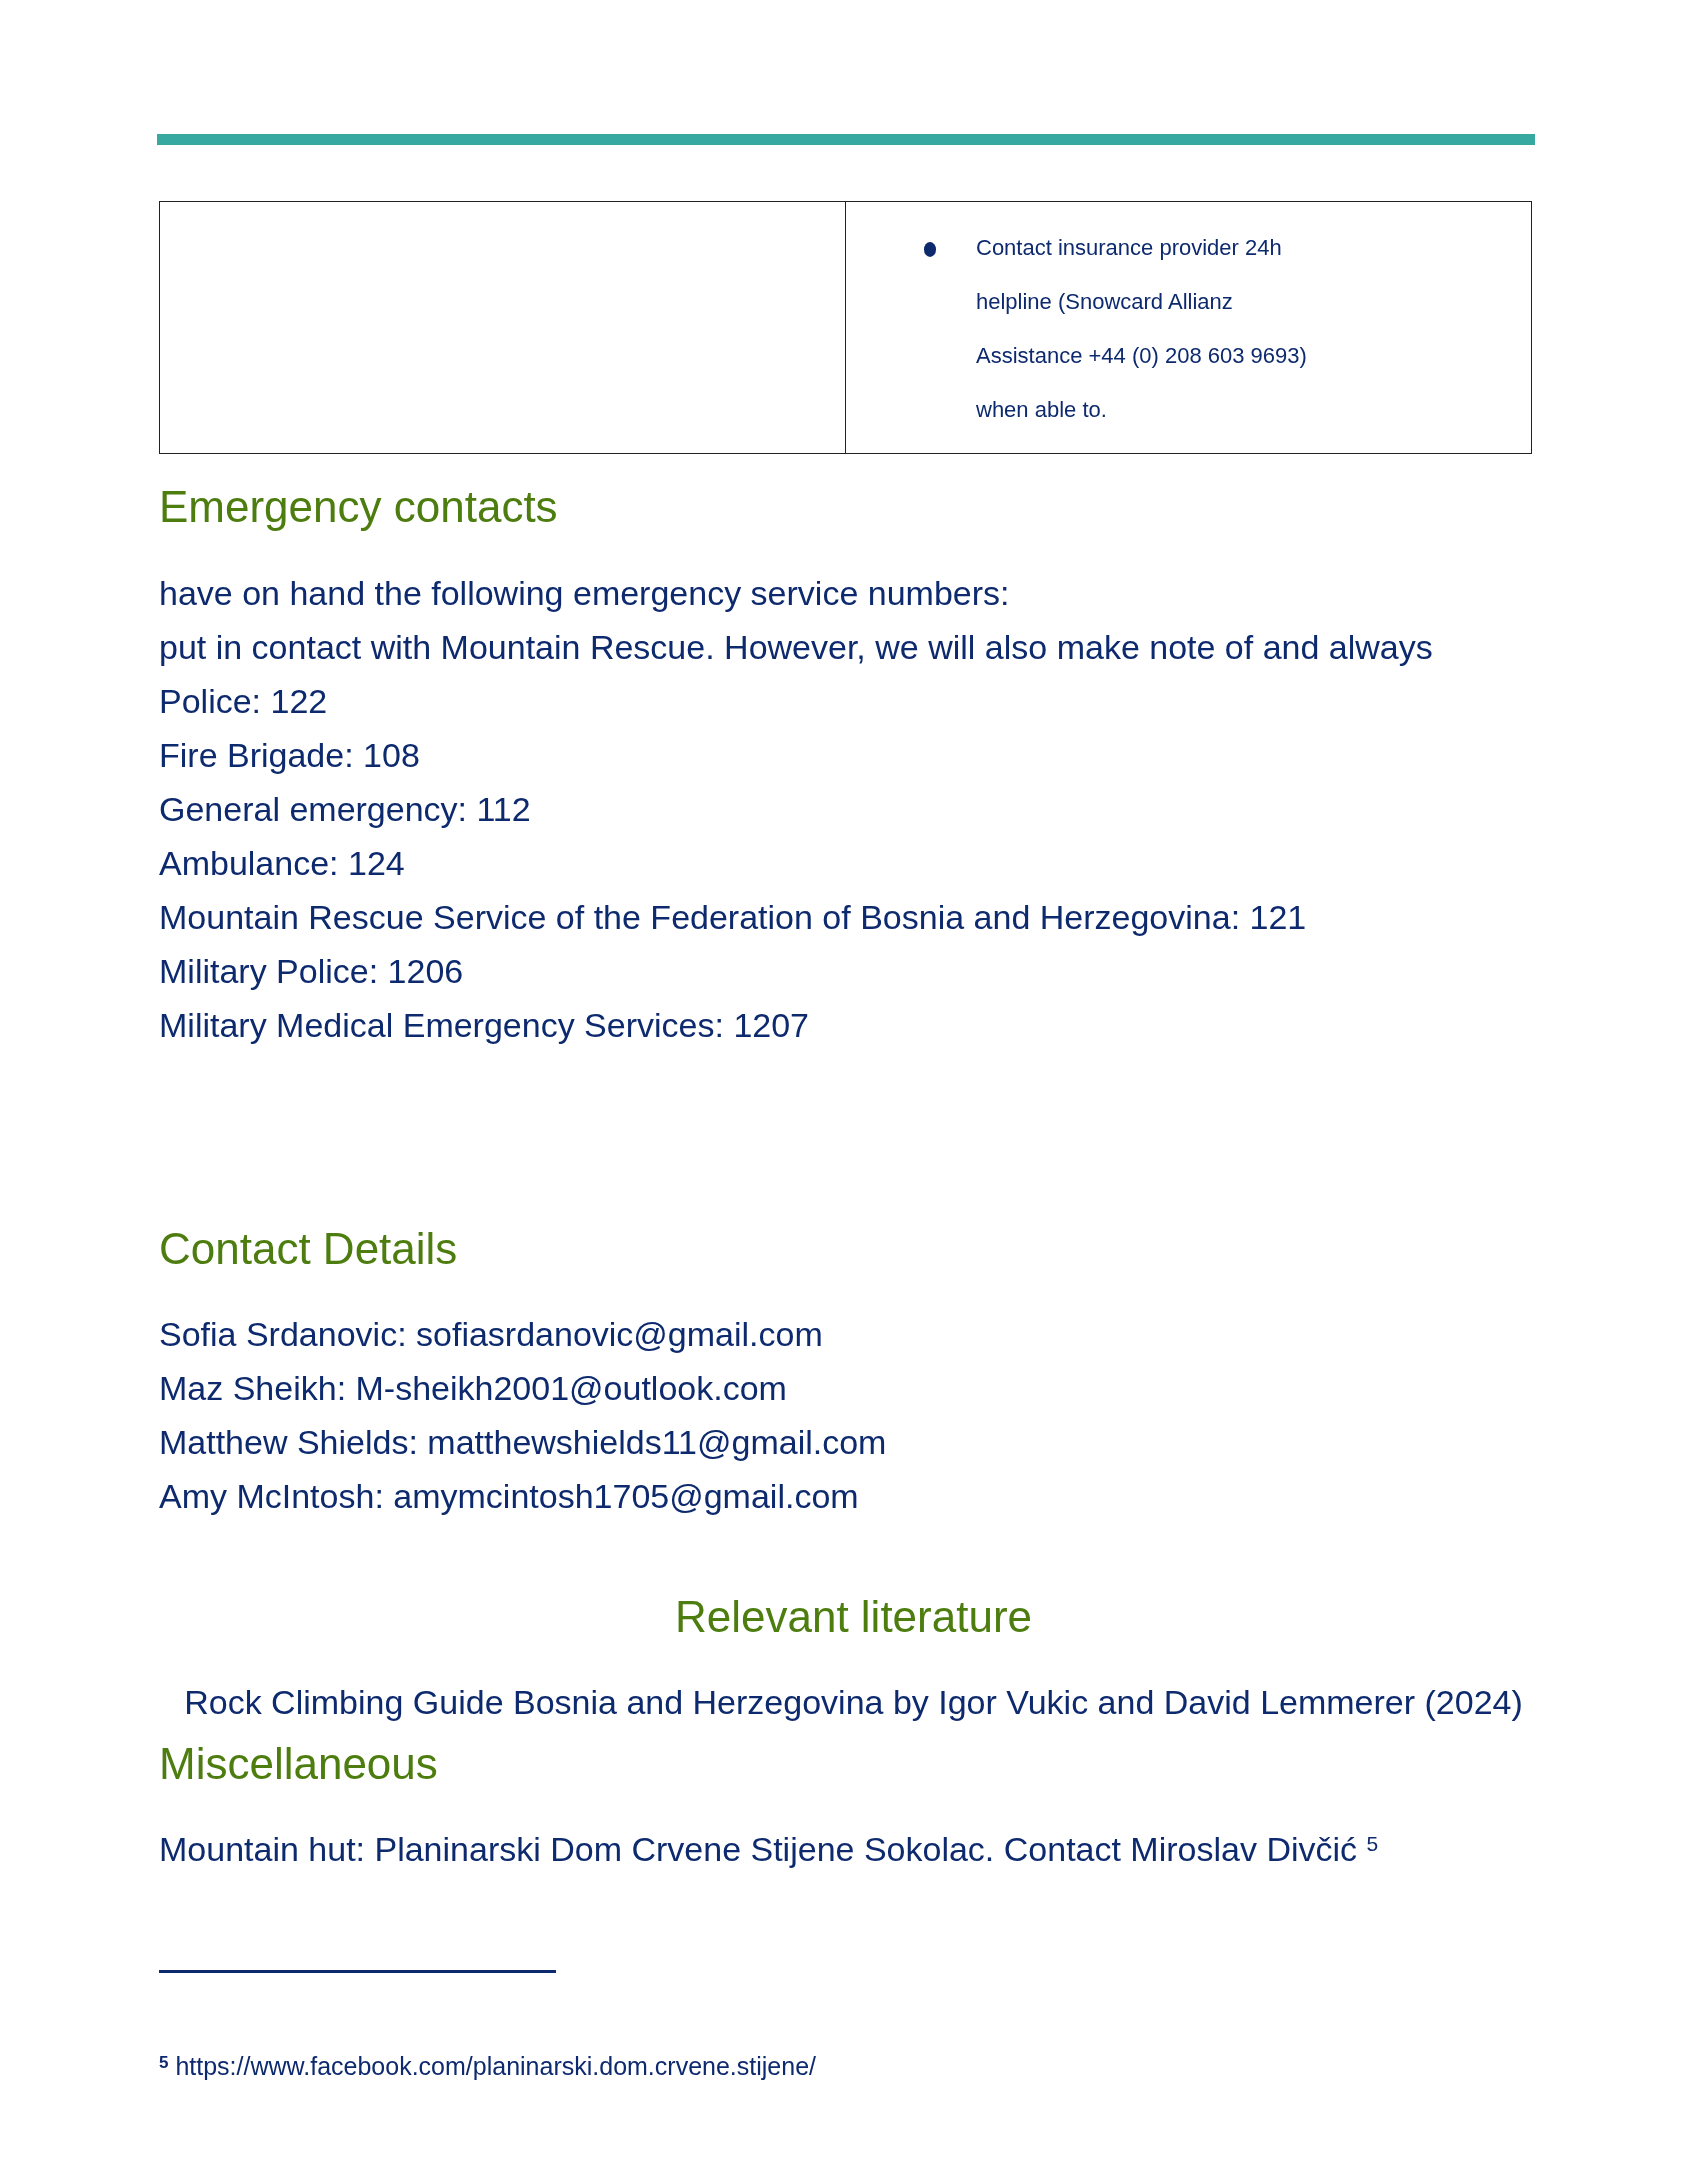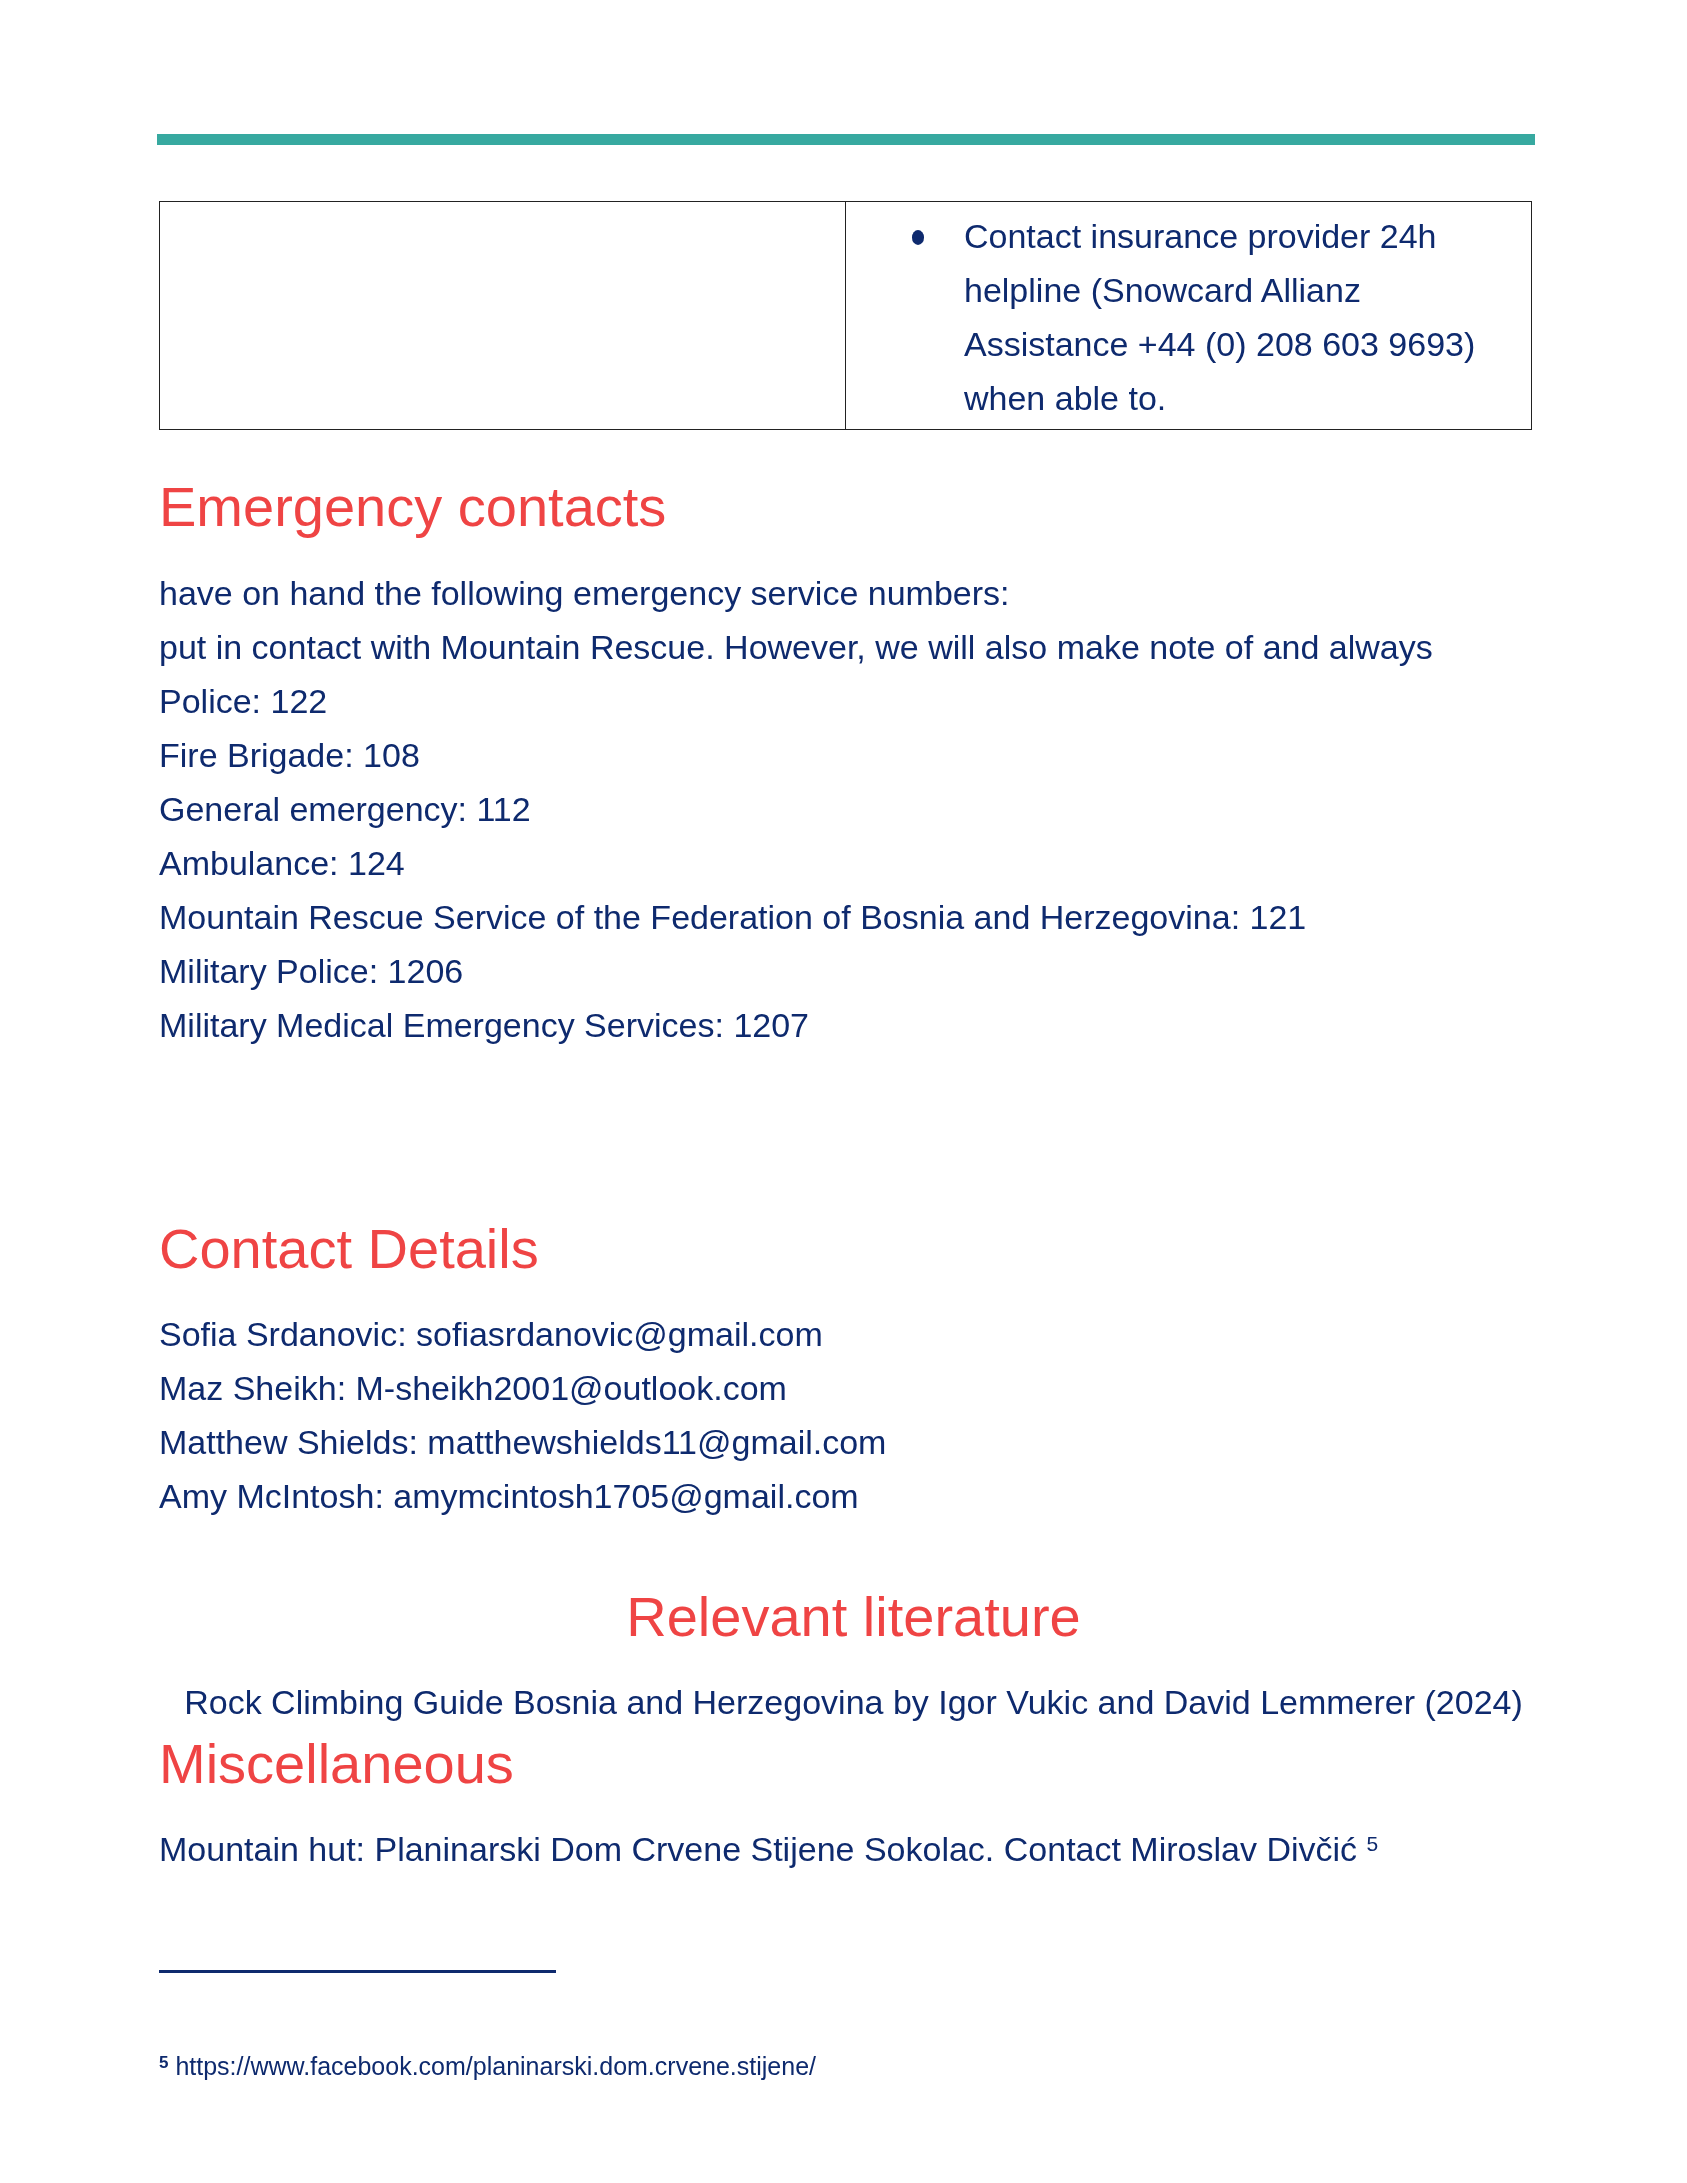--- a/index.html
+++ b/index.html
@@ -14,34 +14,34 @@
     }
     table.risk {
       position: absolute; left: 159px; top: 201px; width: 1373px; height: 220px;
       border-collapse: collapse; table-layout: fixed;
     }
     table.risk td {
       border: 1.3px solid #222; vertical-align: top; padding: 0;
     }
     table.risk td.left { width: 685px; }
     ul.bullets {
-      margin: 4px; padding: 0; list-style: none;
-      font-size: 34px; line-height: 54px;
+      margin: 16px; padding: 0; list-style: none;
+      font-size: 22px; line-height: 54px;
     }
     ul.bullets li { position: relative; padding-left: 114px; padding-top: 2.6px; padding-right: 26.5px; }
     ul.bullets li .dot {
       position: absolute; left: 62px; top: 24px; width: 12px; height: 14.6px; border-radius: 50%;
       background: #0e2a6e;
     }
     .section {
       position: absolute; left: 159px; width: 1389px;
     }
     h2 {
-      margin: 0; font-weight: normal; font-size: 56px; line-height: 53px;
-      color: #ef4444;
+      margin: 0; font-weight: normal; font-size: 44px; line-height: 53px;
+      color: #4d7c0f;
     }
     p, .line {
       margin: 0; font-size: 34px; line-height: 54px; white-space: nowrap;
     }
     .fn-rule {
       position: absolute; left: 159px; top: 1970px; width: 397px; height: 3.3px; background: #0e2a6e;
     }
     .footnote {
       position: absolute; left: 159px; top: 2051px; font-size: 25px; line-height: 30px;
     }

